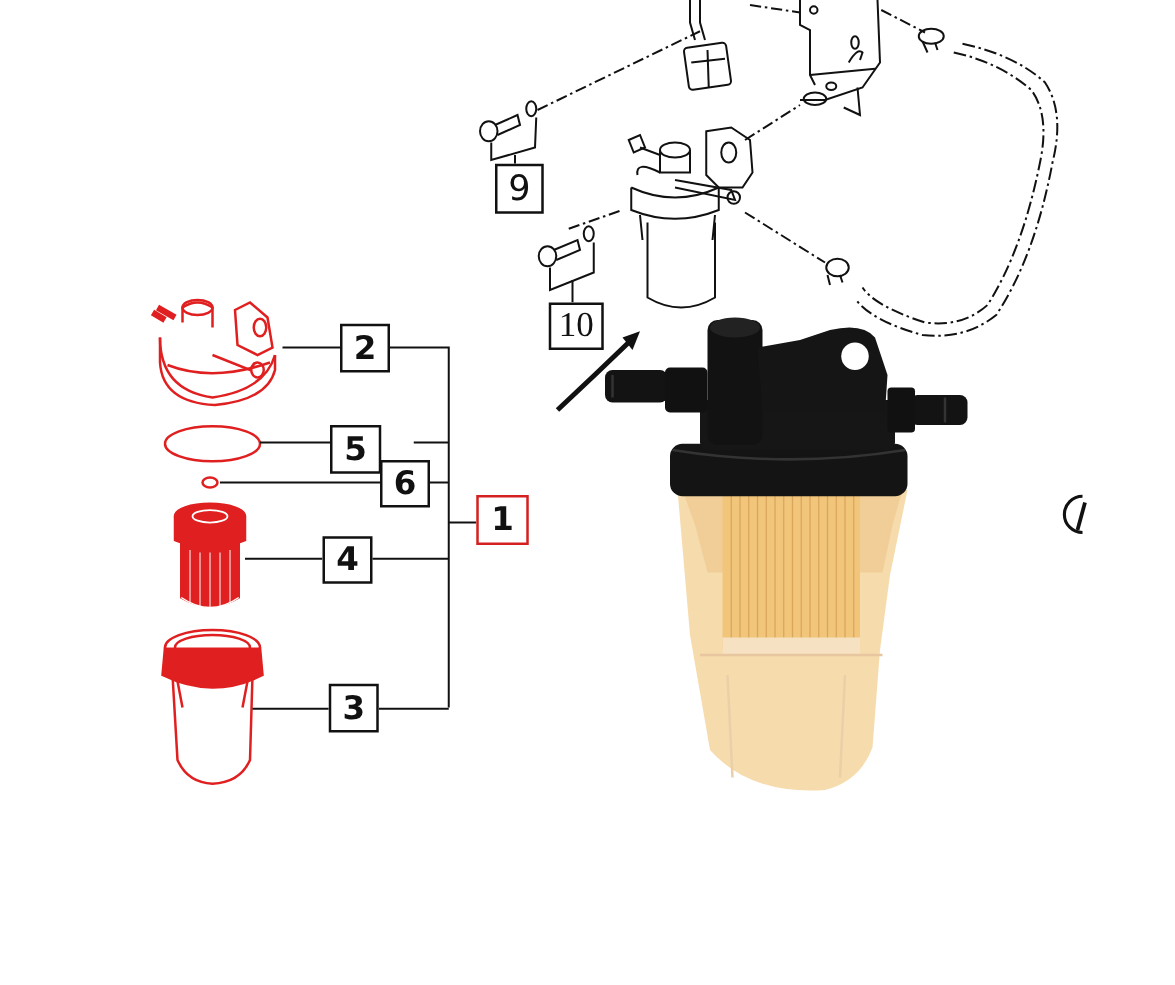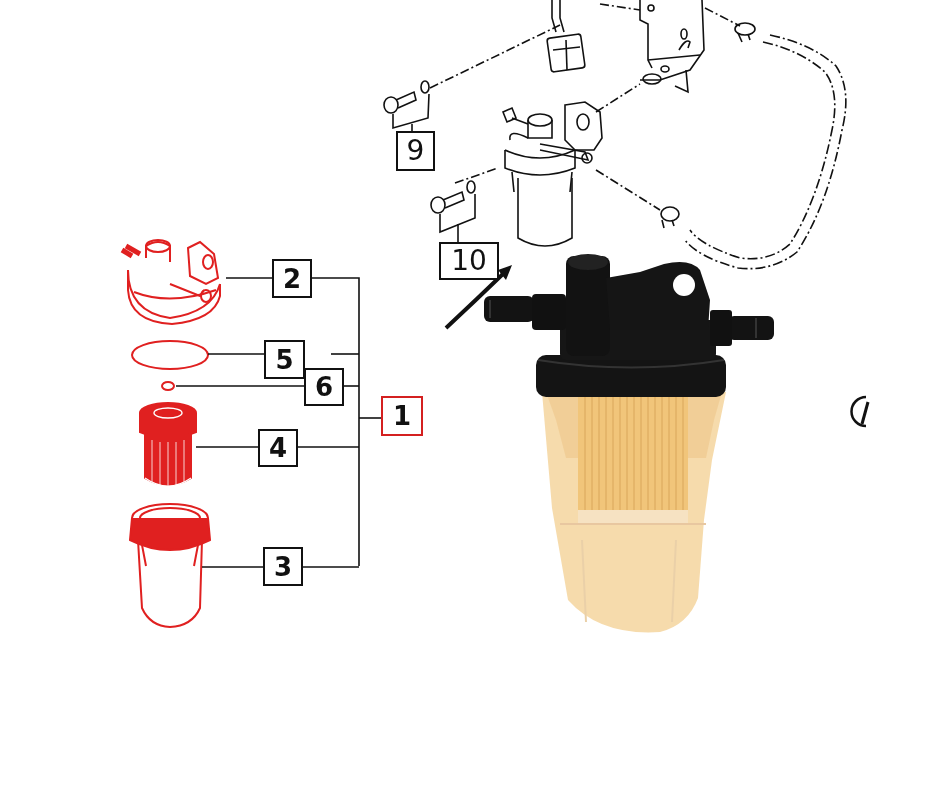--- a/index.html
+++ b/index.html
@@ -178,14 +178,14 @@
     </g>
   </svg>
 
   <div class="callout" style="left:272px; top:259px; width:40px; height:39px;">2</div>
   <div class="callout" style="left:264px; top:340px; width:41px; height:39px;">5</div>
   <div class="callout" style="left:304px; top:368px; width:40px; height:38px;">6</div>
   <div class="callout red" style="left:381px; top:396px; width:42px; height:40px;">1</div>
   <div class="callout" style="left:258px; top:429px; width:40px; height:38px;">4</div>
   <div class="callout" style="left:263px; top:547px; width:40px; height:39px;">3</div>
   <div class="callout plain" style="left:396px; top:131px; width:39px; height:40px;">9</div>
-  <div class="callout plain" style="left:439px; top:242px; width:60px; height:38px;">10</div>
+  <div class="callout plain" style="left:439px; top:242px; width:44px; height:38px;font-family:Liberation Serif, serif;">10</div>
 </div>
 
 </body></html>

